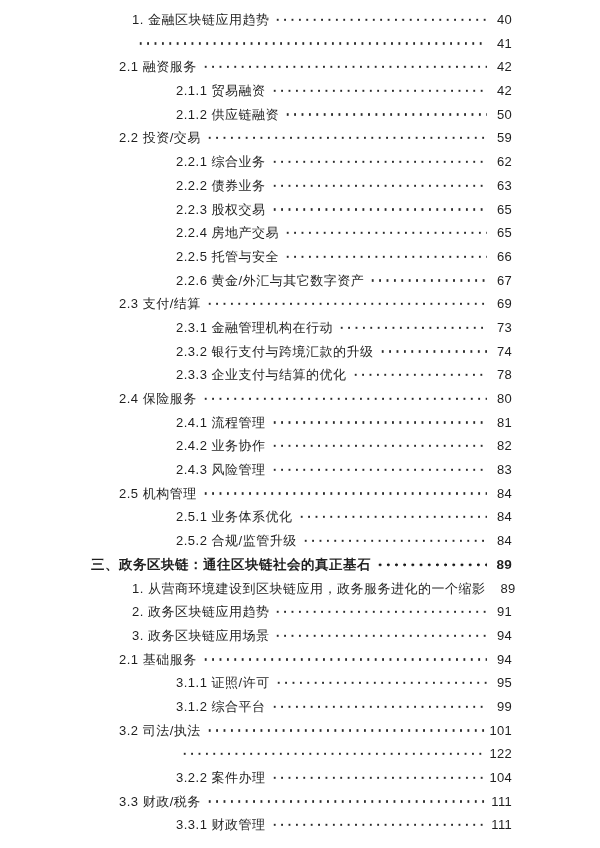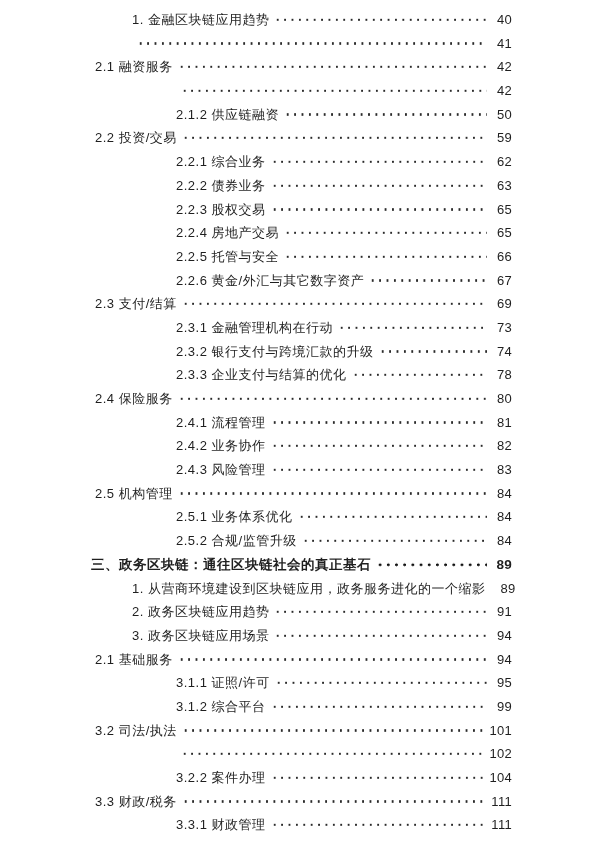--- a/index.html
+++ b/index.html
@@ -46,21 +46,21 @@
     background-repeat: repeat-x;
   }
   .toc-row .page {
     flex: 0 0 auto;
     min-width: 22px;
     text-align: right;
     letter-spacing: 0.3px;
   }
   .toc-row.lvl-0 { padding-left: 91px; justify-content: space-between;  }
   .toc-row.lvl-1 { padding-left: 132px; }
-  .toc-row.lvl-2 { padding-left: 95px; }
+  .toc-row.lvl-2 { padding-left: 119px; }
   .toc-row.lvl-3 { padding-left: 176px; }
   .toc-row.bold {
     font-weight: 700;
     font-size: 13.5px;
   }
   .toc-row.bold .leader {
     background-image: radial-gradient(circle, #111 1.35px, rgba(0,0,0,0) 1.6px);
     background-size: 8.2px 100%;
   }
 </style>
@@ -77,20 +77,21 @@
       <div class="toc-row lvl-1">
     <span class="leader"></span>
     <span class="page">41</span>
   </div>
       <div class="toc-row lvl-2">
     <span class="label">2.1 融资服务</span>
     <span class="leader"></span>
     <span class="page">42</span>
   </div>
       <div class="toc-row lvl-3">
+    <span class="label">2.1.1 贸易融资</span>
     <span class="leader"></span>
     <span class="page">42</span>
   </div>
       <div class="toc-row lvl-3">
     <span class="label">2.1.2 供应链融资</span>
     <span class="leader"></span>
     <span class="page">50</span>
   </div>
       <div class="toc-row lvl-2">
     <span class="label">2.2 投资/交易</span>
@@ -217,21 +218,21 @@
     <span class="leader"></span>
     <span class="page">99</span>
   </div>
       <div class="toc-row lvl-2">
     <span class="label">3.2 司法/执法</span>
     <span class="leader"></span>
     <span class="page">101</span>
   </div>
       <div class="toc-row lvl-3">
     <span class="leader"></span>
-    <span class="page">102</span>
+    <span class="page">122</span>
   </div>
       <div class="toc-row lvl-3">
     <span class="label">3.2.2 案件办理</span>
     <span class="leader"></span>
     <span class="page">104</span>
   </div>
       <div class="toc-row lvl-2">
     <span class="label">3.3 财政/税务</span>
     <span class="leader"></span>
     <span class="page">111</span>

